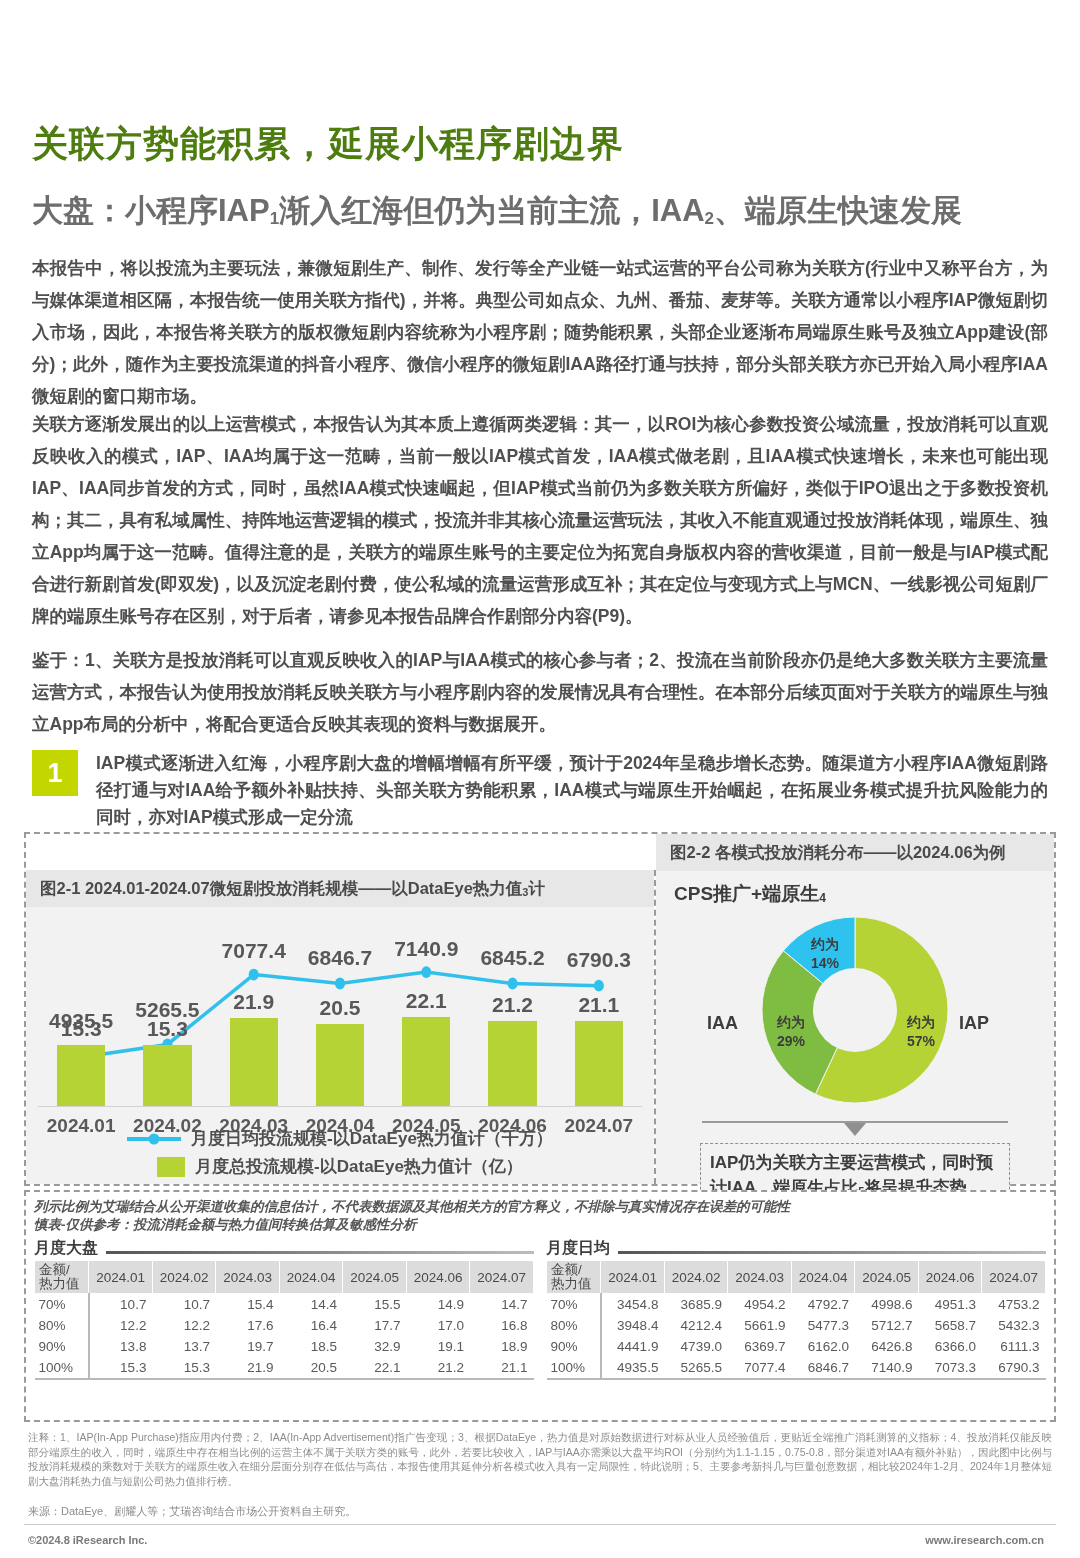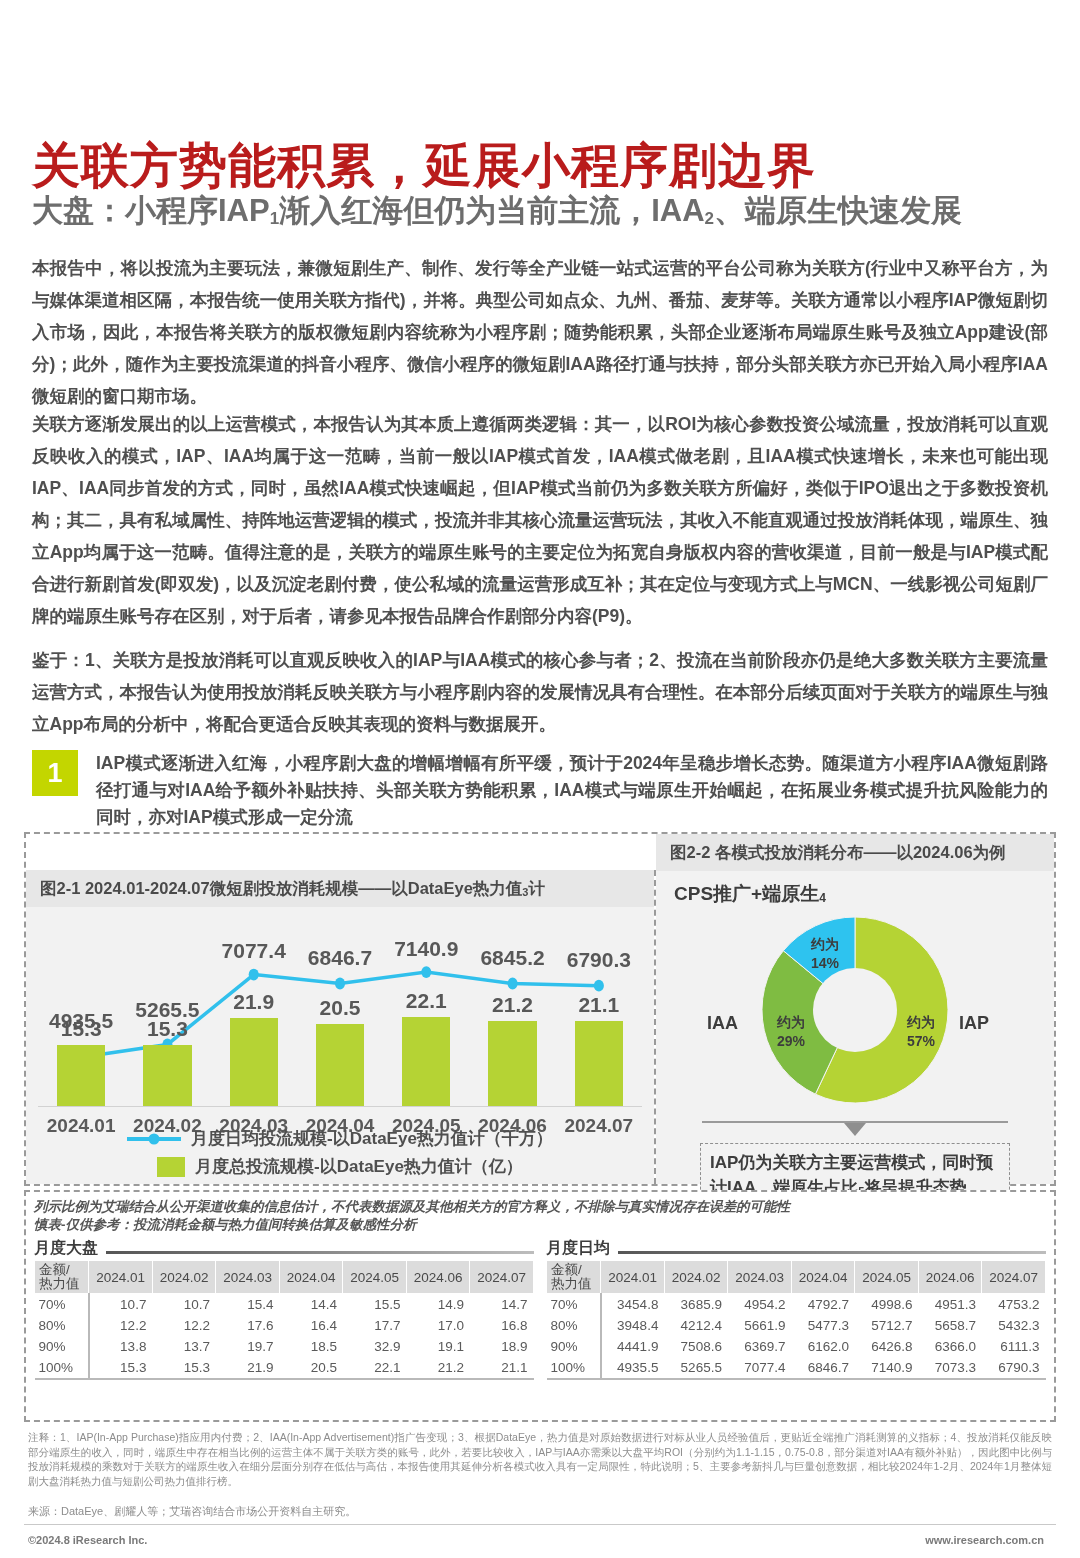--- a/index.html
+++ b/index.html
@@ -16,21 +16,21 @@
   .logo-quad{position:absolute;left:28px;top:2px;width:138px;height:52px;
     background:#C3D600;clip-path:polygon(2% 16%,100% 0%,97% 100%,0% 86%);}
   .logo-i-dot{position:absolute;left:22px;top:12px;width:12px;height:12px;border-radius:50%;background:#2257C4;}
   .logo-i-stem{position:absolute;left:23px;top:28px;width:10px;height:28px;background:#6f6f6f;}
   .logo-word{position:absolute;left:40px;top:20px;font-size:30px;font-weight:bold;
     color:#8c9b3a;letter-spacing:0px;line-height:1;opacity:.92;}
   .logo-cn{position:absolute;left:34px;top:62px;width:130px;display:flex;justify-content:space-between;
     font-size:17px;font-weight:bold;color:#7a7a7a;letter-spacing:1px;}
 
   
-  .h1{position:absolute;left:32px;top:134px;font-size:48px;font-weight:bold;color:#b91c1c;
+  .h1{position:absolute;left:32px;top:120px;font-size:36px;font-weight:bold;color:#4d7c0f;
       letter-spacing:1px;white-space:nowrap;}
   .h2{position:absolute;left:32px;top:190px;font-size:31px;font-weight:bold;color:#6d6d6d;
       letter-spacing:0px;white-space:nowrap;}
   .h2 sub{font-size:17px;font-weight:bold;vertical-align:baseline;position:relative;top:3px;}
 
   
   .para{position:absolute;left:32px;width:1016px;font-size:17.5px;font-weight:bold;
         color:#4f4f4f;line-height:32px;text-align:justify;}
   #p1{top:252px;}
   #p2{top:408px;}
@@ -342,21 +342,21 @@
                 <td>4212.4</td>
                 <td>5661.9</td>
                 <td>5477.3</td>
                 <td>5712.7</td>
                 <td>5658.7</td>
                 <td>5432.3</td>
               </tr>
               <tr>
                 <td class="rh">90%</td>
                 <td>4441.9</td>
-                <td>7508.6</td>
+                <td>4739.0</td>
                 <td>6369.7</td>
                 <td>6162.0</td>
                 <td>6426.8</td>
                 <td>6366.0</td>
                 <td>6111.3</td>
               </tr>
               <tr>
                 <td class="rh">100%</td>
                 <td>4935.5</td>
                 <td>5265.5</td>

